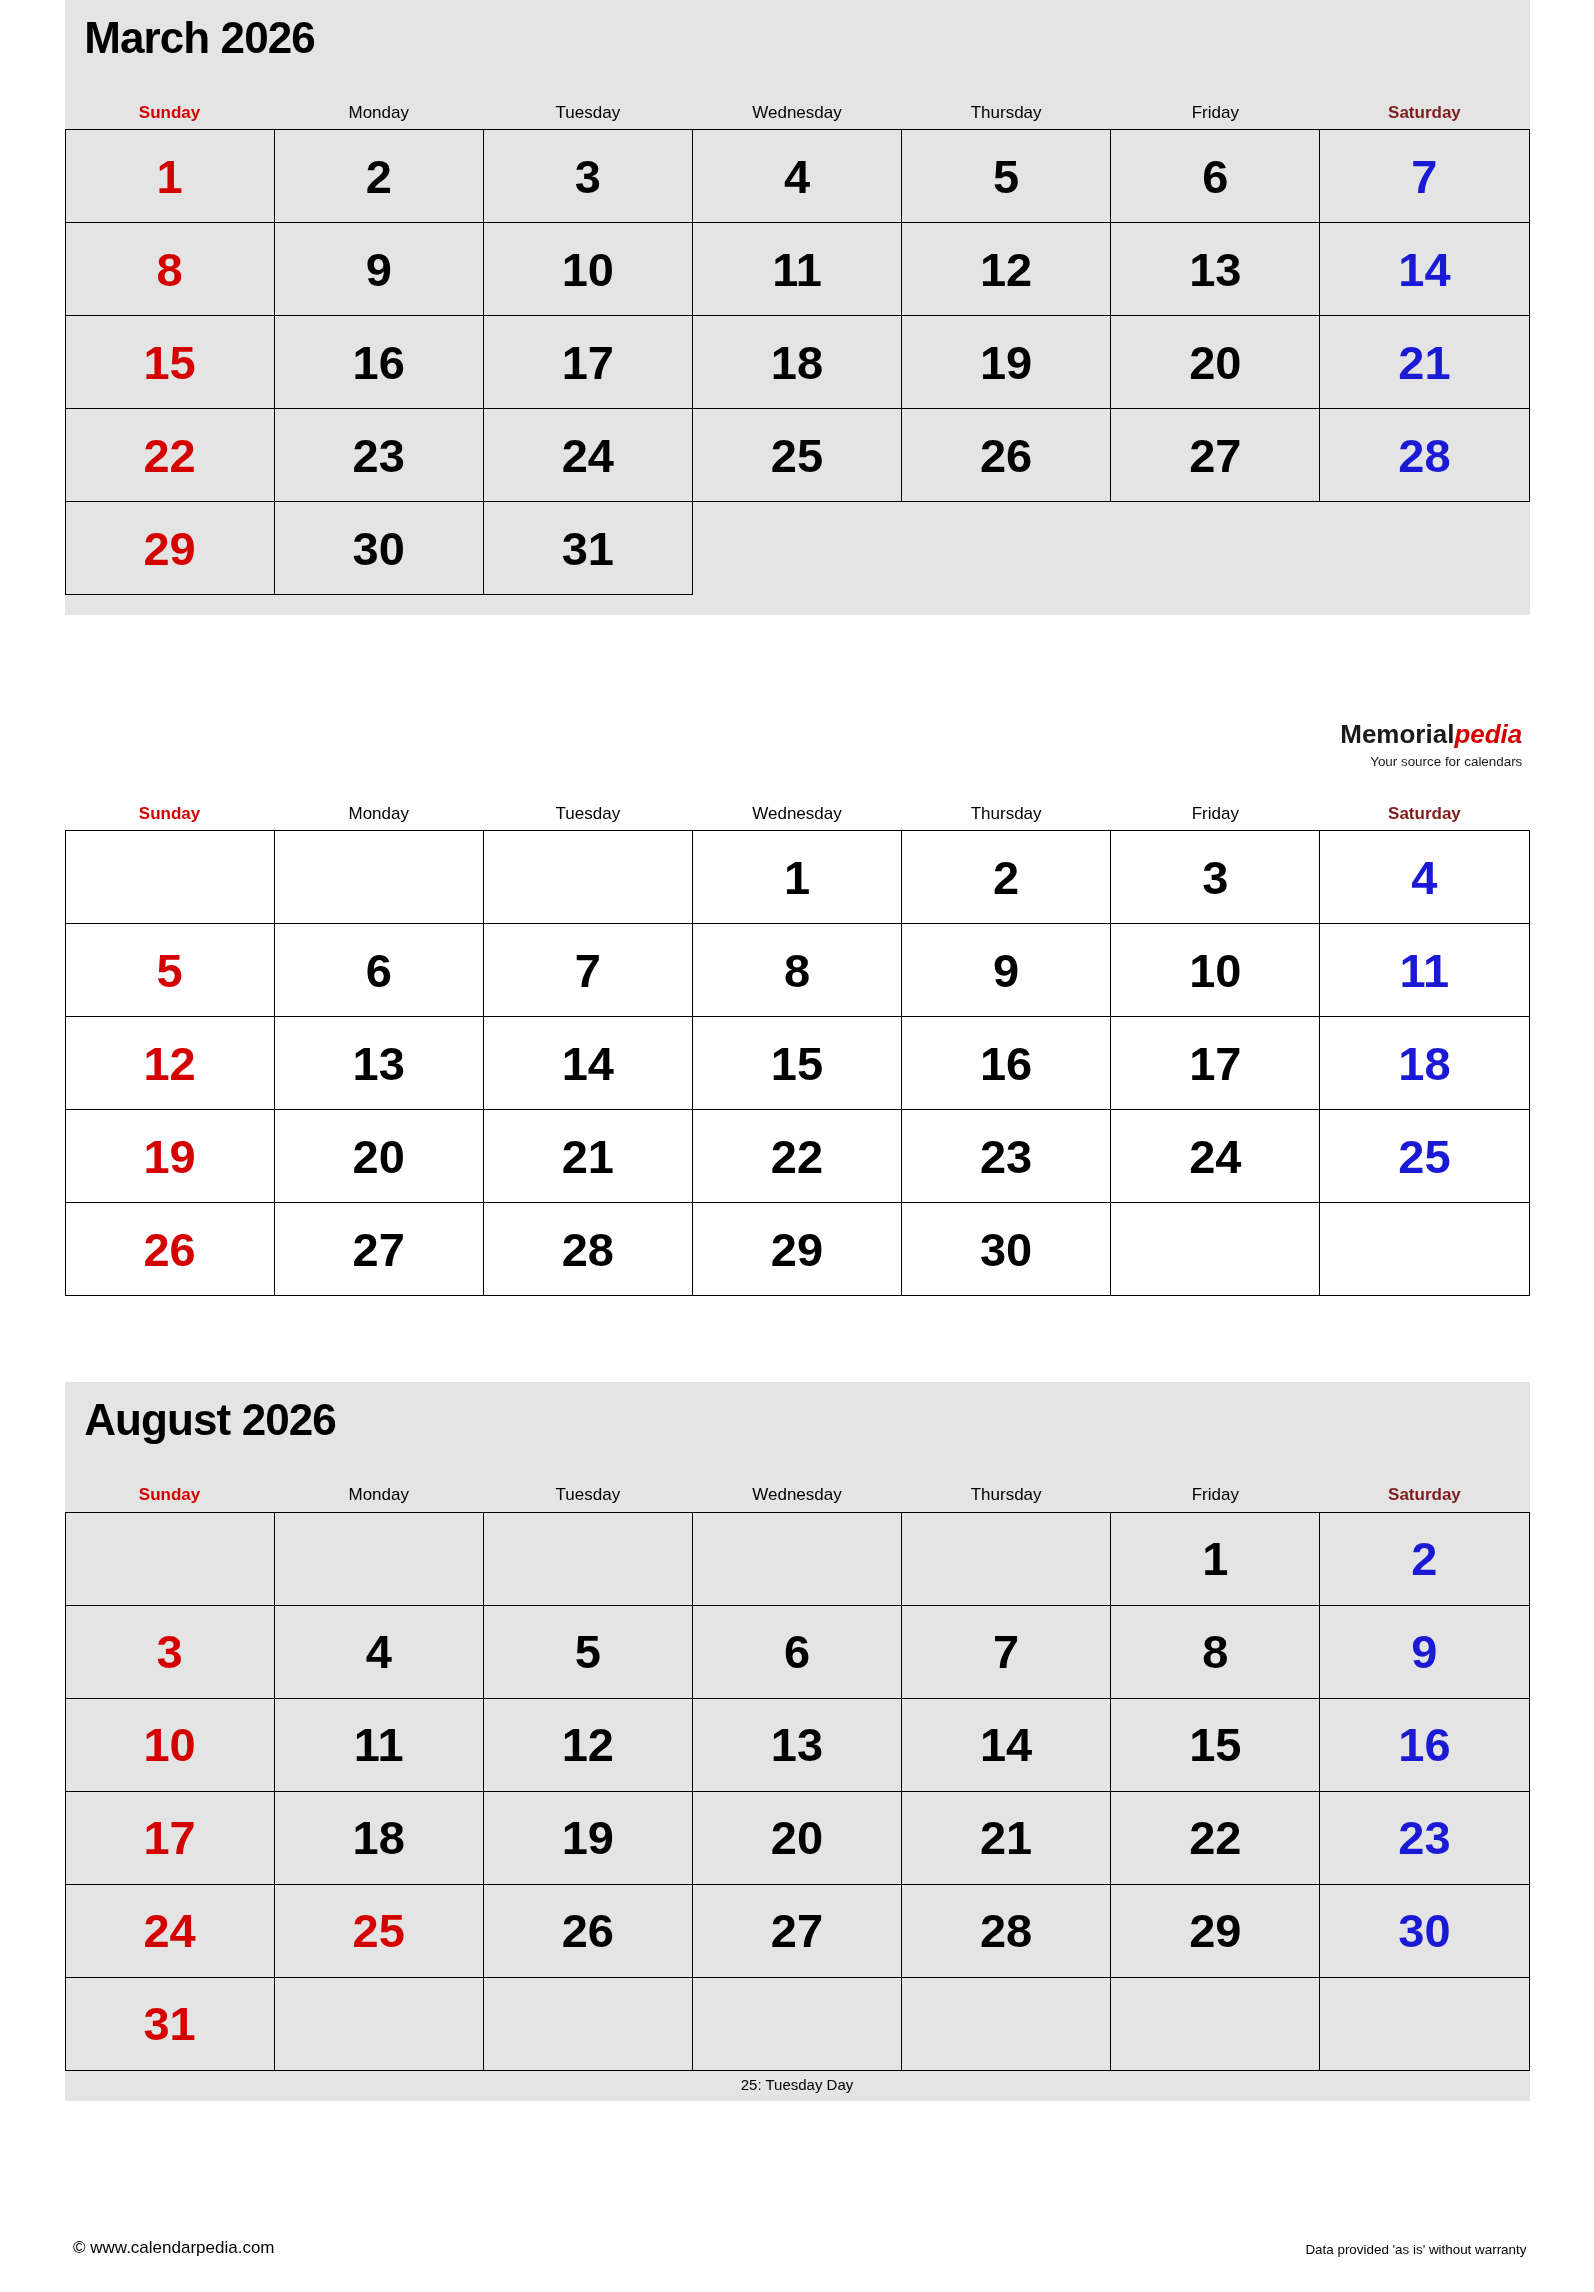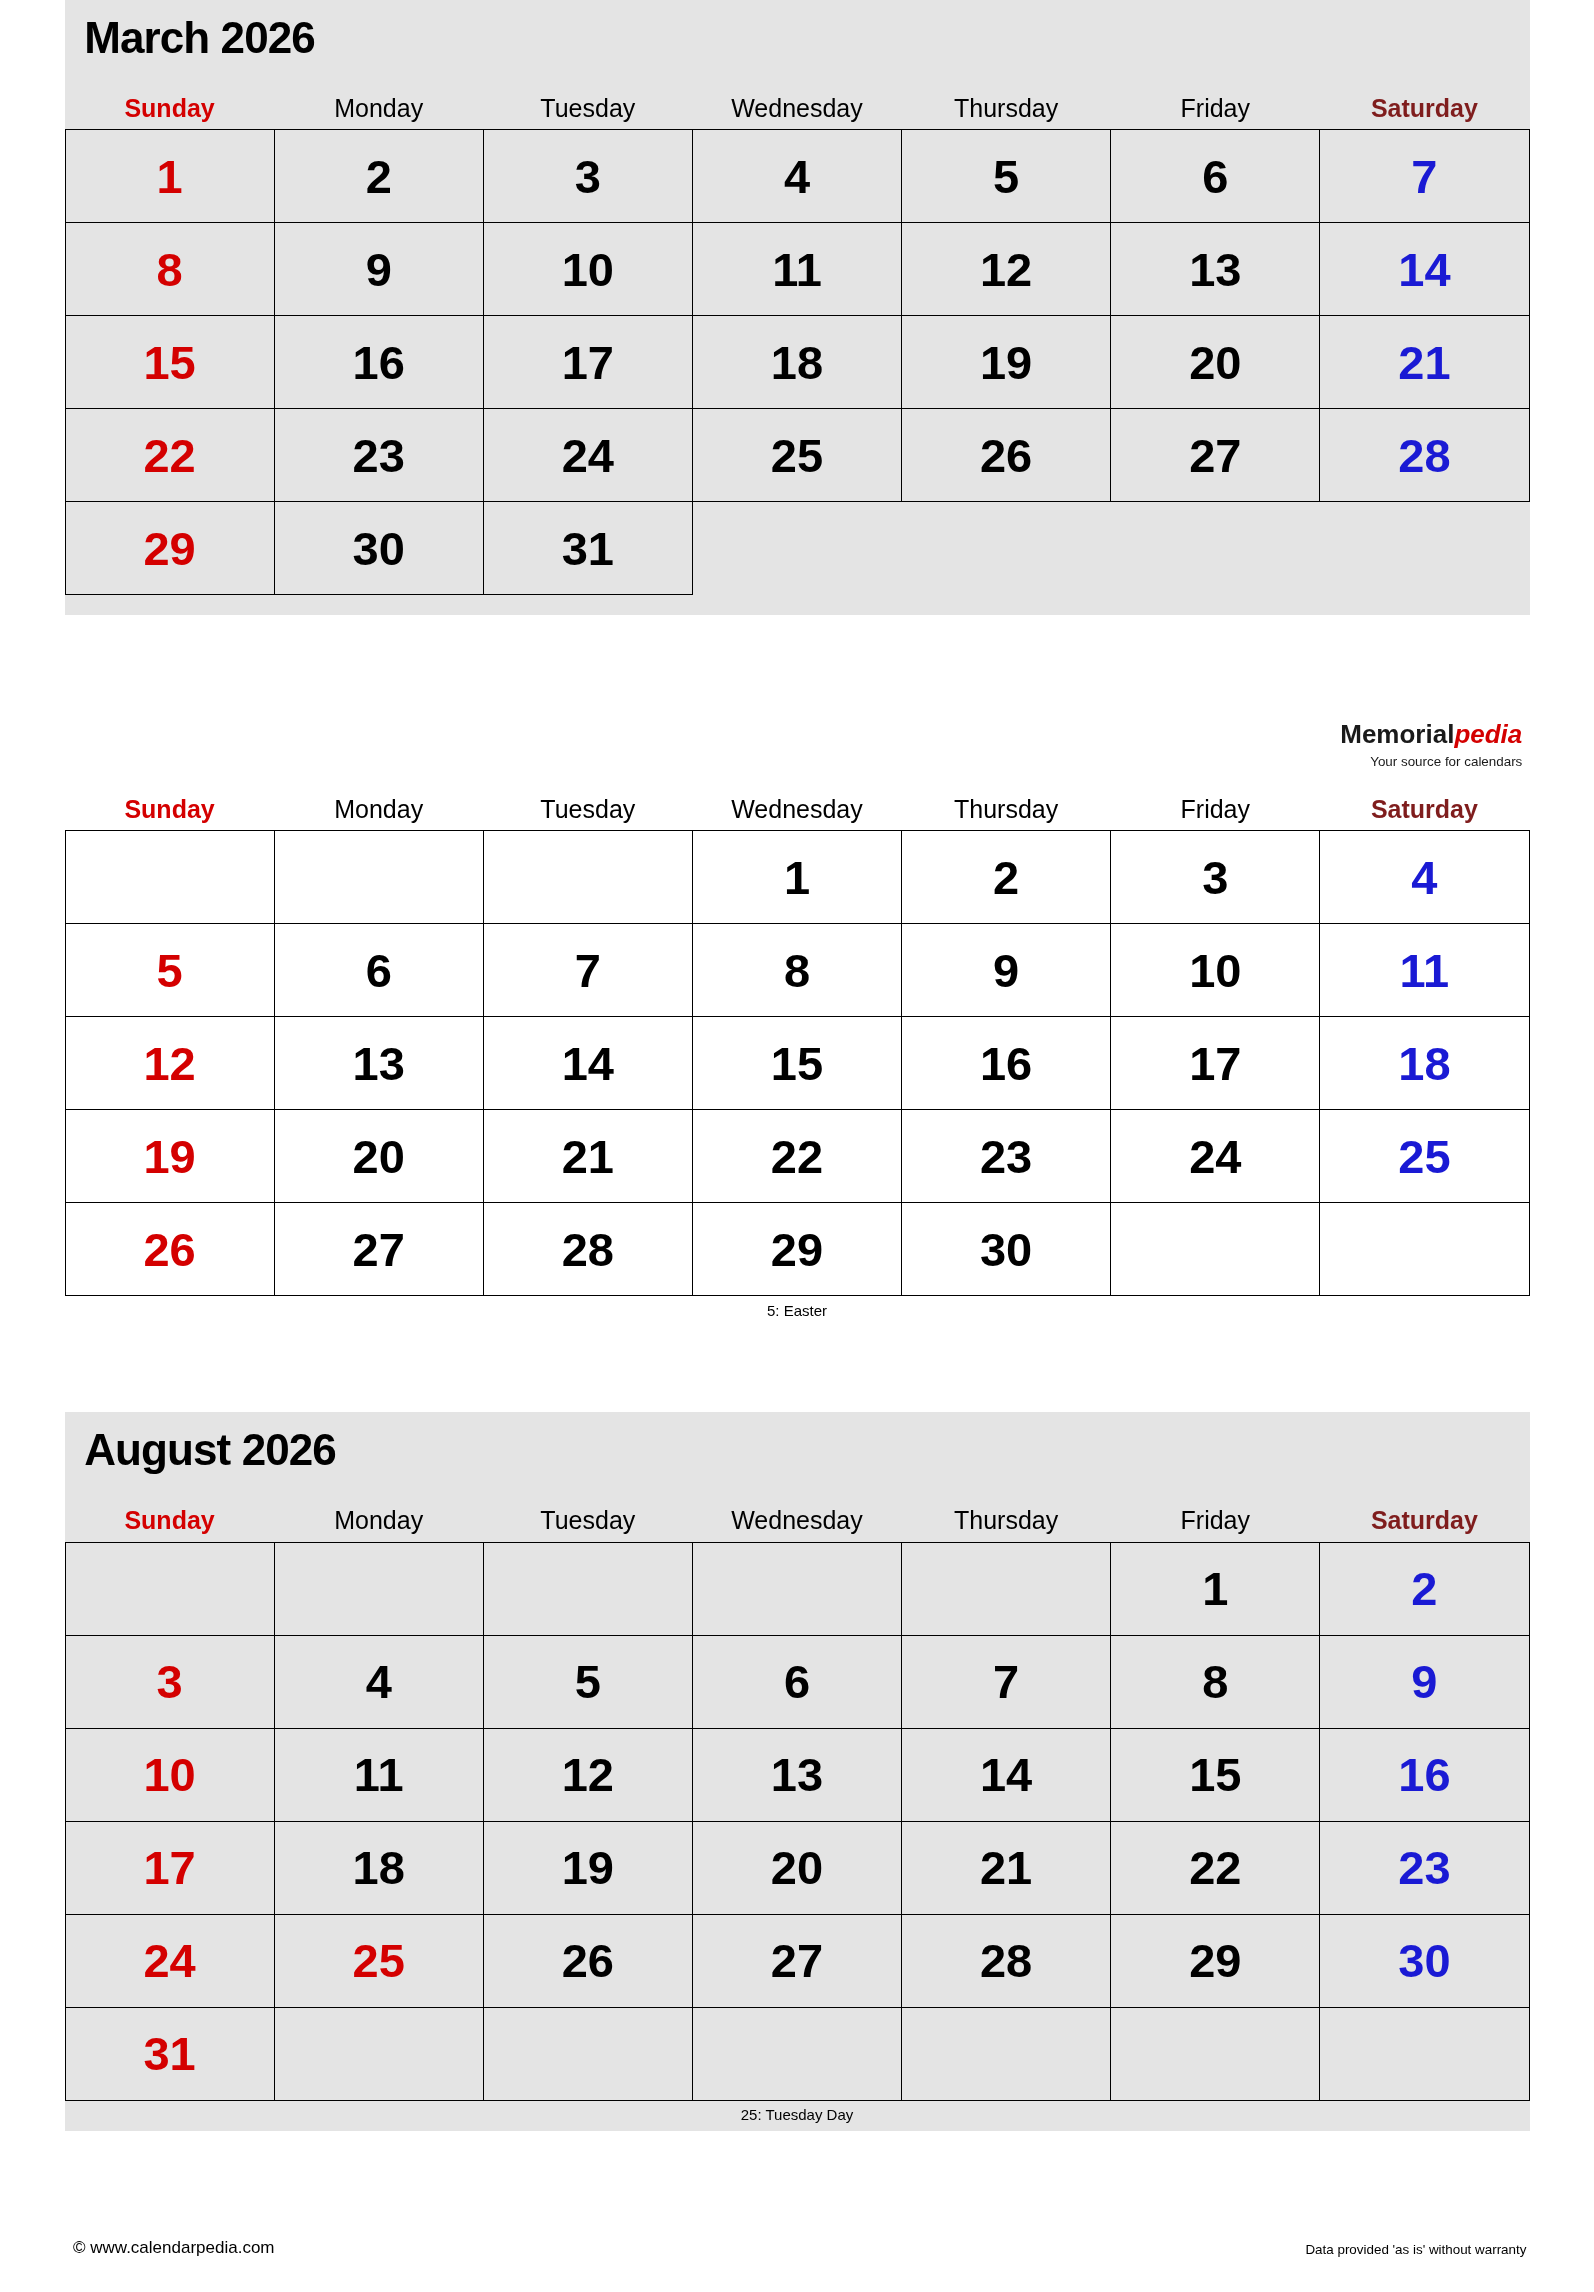--- a/index.html
+++ b/index.html
@@ -79,21 +79,21 @@
 
   
   table.cal {
     border-collapse: collapse;
     table-layout: fixed;
     width: 1465px;
   }
   table.cal col { width: 209px; }
 
   .dow {
-    font-size: 25px;
+    font-size: 17px;
     text-align: center;
     padding: 0 0 6.3px 0;
     border: none;
     font-weight: normal;
     color: #000000;
     height: 30px;
     vertical-align: bottom;
   }
   .dow.sun { color: #d40000; font-weight: bold; }
   .dow.sat { color: #7f1d1d; font-weight: bold; }
@@ -303,21 +303,20 @@
         <td class="day sun">26</td>
         <td class="day">27</td>
         <td class="day">28</td>
         <td class="day">29</td>
         <td class="day">30</td>
         <td class="day"></td>
         <td class="day"></td>
       </tr>
     </tbody>
       </table>
-    <div class="month-foot">5: Easter</div>
   </div>
 
   <div class="gap"></div>
 
   <div class="month-block shaded">
     <div class="month-head">
       <div class="month-title">August 2026</div>
     </div>
     <table class="cal">
       <colgroup>

